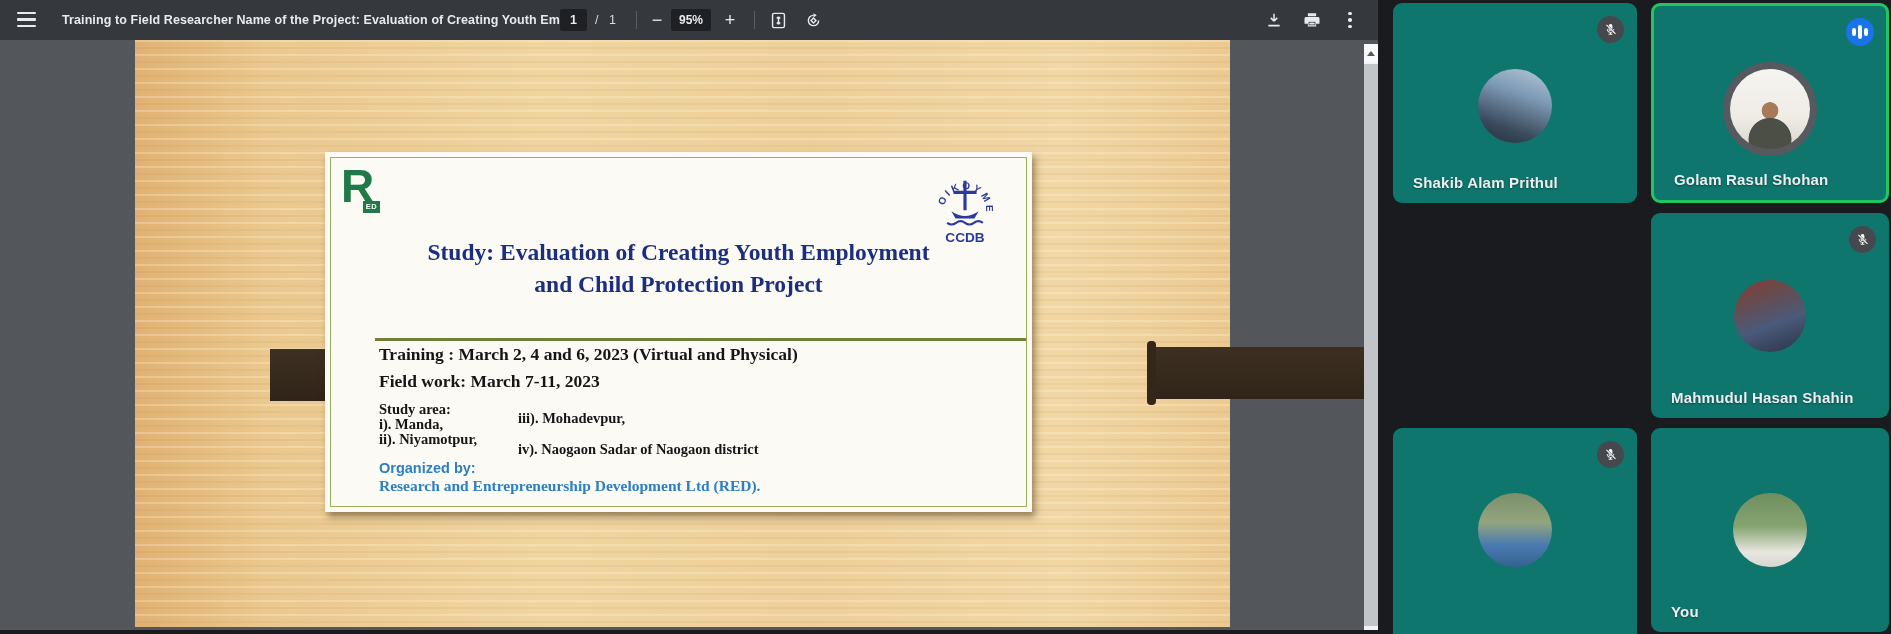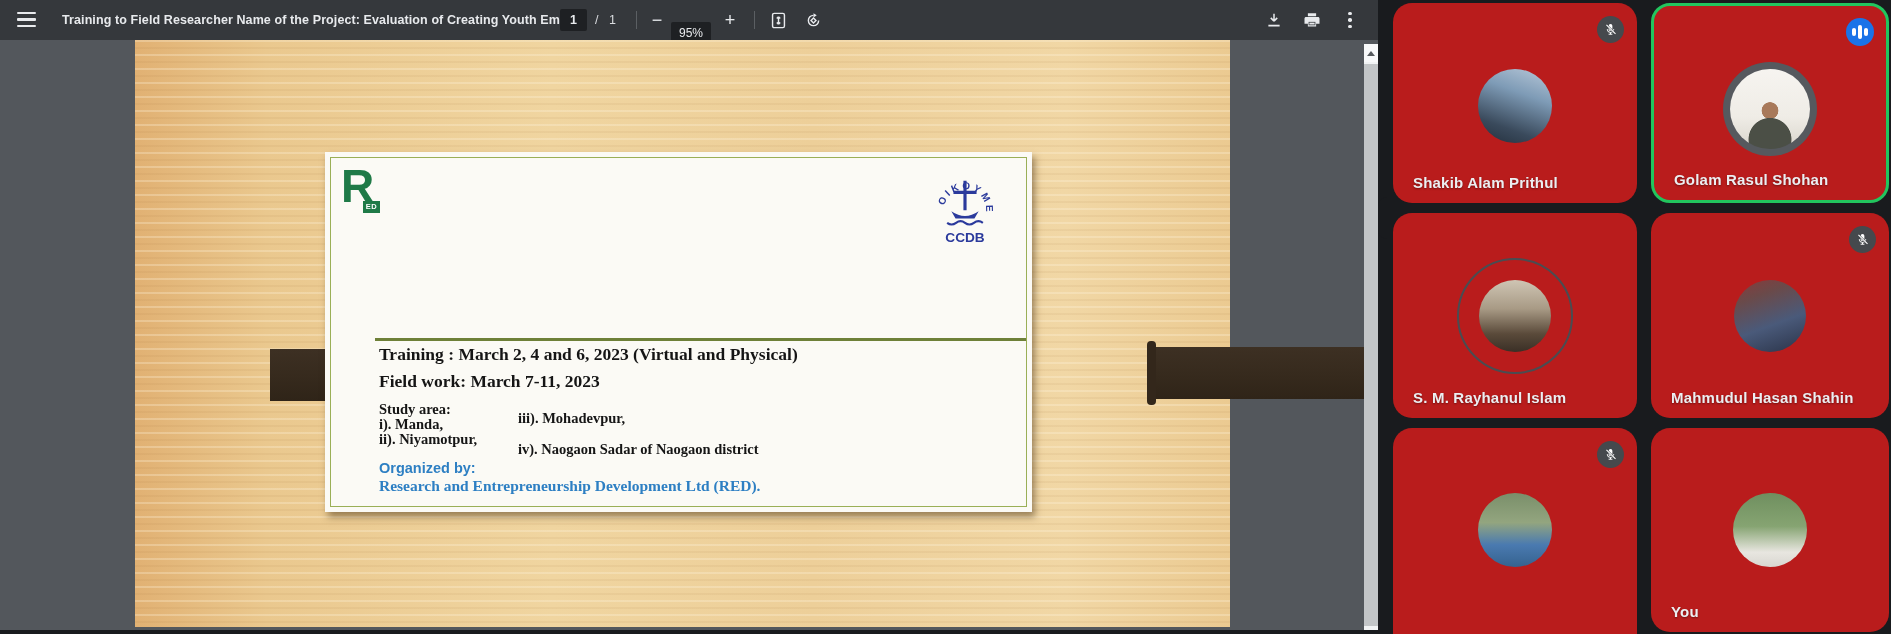--- a/index.html
+++ b/index.html
@@ -14,22 +14,22 @@
   .hamburger span{display:block;height:2.2px;background:#e8eaed;border-radius:1px;}
   .doc-title{position:absolute;left:62px;top:0;height:40px;line-height:40px;
              font-size:12.5px;font-weight:700;letter-spacing:.1px;white-space:nowrap;}
   .page-box{position:absolute;left:560px;top:9px;width:27px;height:22px;background:#1e2023;
             border-radius:2px;text-align:center;line-height:22px;font-size:12.5px;font-weight:700;}
   .page-sep{position:absolute;left:595px;top:9px;line-height:22px;font-size:12.5px;color:#dadce0;}
   .page-total{position:absolute;left:609px;top:9px;line-height:22px;font-size:12.5px;color:#dadce0;}
   .vsep{position:absolute;top:11px;width:1px;height:18px;background:#5b5f63;}
   .tb-btn{position:absolute;top:8px;width:24px;height:24px;display:flex;align-items:center;
           justify-content:center;font-size:18px;color:#e8eaed;cursor:pointer;user-select:none;}
-  .zoom-box{position:absolute;left:671px;top:22px;width:40px;height:22px;background:#1e2023;
-            border-radius:2px;text-align:center;line-height:22px;font-size:12px;font-weight:400;}
+  .zoom-box{position:absolute;left:671px;top:9px;width:40px;height:22px;background:#1e2023;
+            border-radius:2px;text-align:center;line-height:22px;font-size:12px;font-weight:700;}
   .dots{font-size:16px;letter-spacing:0;line-height:6px;display:flex;flex-direction:column;gap:3px;}
   .dots i{width:3.5px;height:3.5px;background:#e8eaed;border-radius:50%;}
 
   
   .pdf-bg{position:absolute;left:0;top:40px;width:1378px;height:590px;background:#53575c;}
   .slide{position:absolute;left:135px;top:40px;width:1095px;height:587px;
          background:
           repeating-linear-gradient(180deg, rgba(255,246,226,.28) 0 2px, rgba(0,0,0,0) 2px 7px,
             rgba(150,100,45,.07) 7px 9px, rgba(0,0,0,0) 9px 14px),
           linear-gradient(90deg,#e1b173 0%,#eac88e 12%,#f0d5a0 38%,#edcf99 62%,#f1d7a5 85%,#ebca91 100%);}
@@ -79,21 +79,21 @@
   .sb-up{position:absolute;left:0;top:0;width:14px;height:18px;background:#f8f9fa;
          display:flex;align-items:center;justify-content:center;cursor:pointer;}
   .sb-up i{width:0;height:0;border-left:4px solid transparent;border-right:4px solid transparent;
            border-bottom:5px solid #55595d;}
   .sb-thumb{position:absolute;left:0;top:20px;width:14px;height:562px;background:#c2c5c7;cursor:pointer;}
 
   .divider-handle{position:absolute;left:1378px;top:197px;width:14px;height:42px;background:#191b1e;
                   border-radius:9px 0 0 9px;cursor:col-resize;}
 
   
-  .tile{position:absolute;background:#b91c1c;border-radius:19px;box-sizing:border-box;cursor:pointer;text-align:right;}
+  .tile{position:absolute;background:#0f766e;border-radius:9px;box-sizing:border-box;cursor:pointer;text-align:right;}
   #t0{left:1393px;top:3px;width:244px;height:200px;}
   #t1{left:1651px;top:3px;width:238px;height:200px;border:3px solid #22c55e;}
   #t2{left:1393px;top:213px;width:244px;height:205px;}
   #t3{left:1651px;top:213px;width:238px;height:205px;}
   #t4{left:1393px;top:428px;width:244px;height:248px;padding-left:44px;}
   #t5{left:1651px;top:428px;width:238px;height:204px;}
   .name{position:absolute;left:20px;bottom:12px;font-size:15px;font-weight:700;color:#eceef1;
         letter-spacing:.2px;text-shadow:0 1px 2px rgba(0,0,0,.4);}
   .avatar{position:absolute;left:50%;transform:translateX(-50%);border-radius:50%;}
   .ring-fill{position:absolute;left:50%;transform:translateX(-50%);border-radius:50%;background:#56595e;}
@@ -203,20 +203,24 @@
         <text font-size="9.5" font-weight="bold" fill="#2b3a9c" letter-spacing="2.5" font-family="Liberation Sans, sans-serif">
           <textPath href="#ringpath" startOffset="4">OIKOYMENE</textPath>
         </text>
         <path d="M32 16v28M21 27h22" stroke="#2b3a9c" stroke-width="3" fill="none"></path>
         <path d="M19 45q13 9 26 0l-4 7H23z" fill="#2b3a9c"></path>
         <path d="M15 56q4.2 3.2 8.5 0t8.5 0t8.5 0t8.5 0" stroke="#2b3a9c" stroke-width="2" fill="none"></path>
         <text x="32" y="74" text-anchor="middle" font-size="13" font-weight="bold" fill="#2b3a9c" font-family="Liberation Sans, sans-serif">CCDB</text>
       </svg>
     </div>
 
+    <div class="slide-title">
+      <div>Study: Evaluation of Creating Youth Employment</div>
+      <div>and Child Protection Project</div>
+    </div>
 
     <div class="hr-olive"></div>
 
     <div class="serif-b sched1">Training : March 2, 4 and 6, 2023 (Virtual and Physical)</div>
     <div class="serif-b sched2">Field work: March 7-11, 2023</div>
 
     <div class="serif-b study-label">Study area:</div>
     <div class="serif-b study-c1a">i). Manda,</div>
     <div class="serif-b study-c1b">ii). Niyamotpur,</div>
     <div class="serif-b study-c2a">iii). Mohadevpur,</div>
@@ -252,25 +256,20 @@
     <div class="mic-on">
         <i></i>
         <i></i>
         <i></i>
       </div>
     <div class="ring-fill" style="top:56px;width:94px;height:94px;"></div>
     <div class="avatar av1"></div>
     <div class="name">Golam Rasul Shohan</div>
   </div>
 
-  <div class="tile" id="t2">
-    <div class="ring-line" style="top:45px;width:112px;height:112px;"></div>
-    <div class="avatar av2"></div>
-    <div class="name">S. M. Rayhanul Islam</div>
-  </div>
 
   <div class="tile" id="t3">
     <div class="mic-off">
       <svg width="15" height="15" viewBox="0 0 24 24">
         <path fill="#fff" d="M12 14.5c1.7 0 3-1.3 3-3V6a3 3 0 0 0-6 0v5.5c0 1.7 1.3 3 3 3z"></path>
         <path fill="none" stroke="#fff" stroke-width="1.6" d="M6.8 11.5a5.2 5.2 0 0 0 10.4 0M12 16.7v2.8M9 19.5h6"></path>
         <path stroke="#45494d" stroke-width="3.2" d="M4.5 3.5l16 16"></path>
         <path stroke="#fff" stroke-width="1.8" d="M5.5 4.5L20 19"></path>
       </svg>
     </div>

